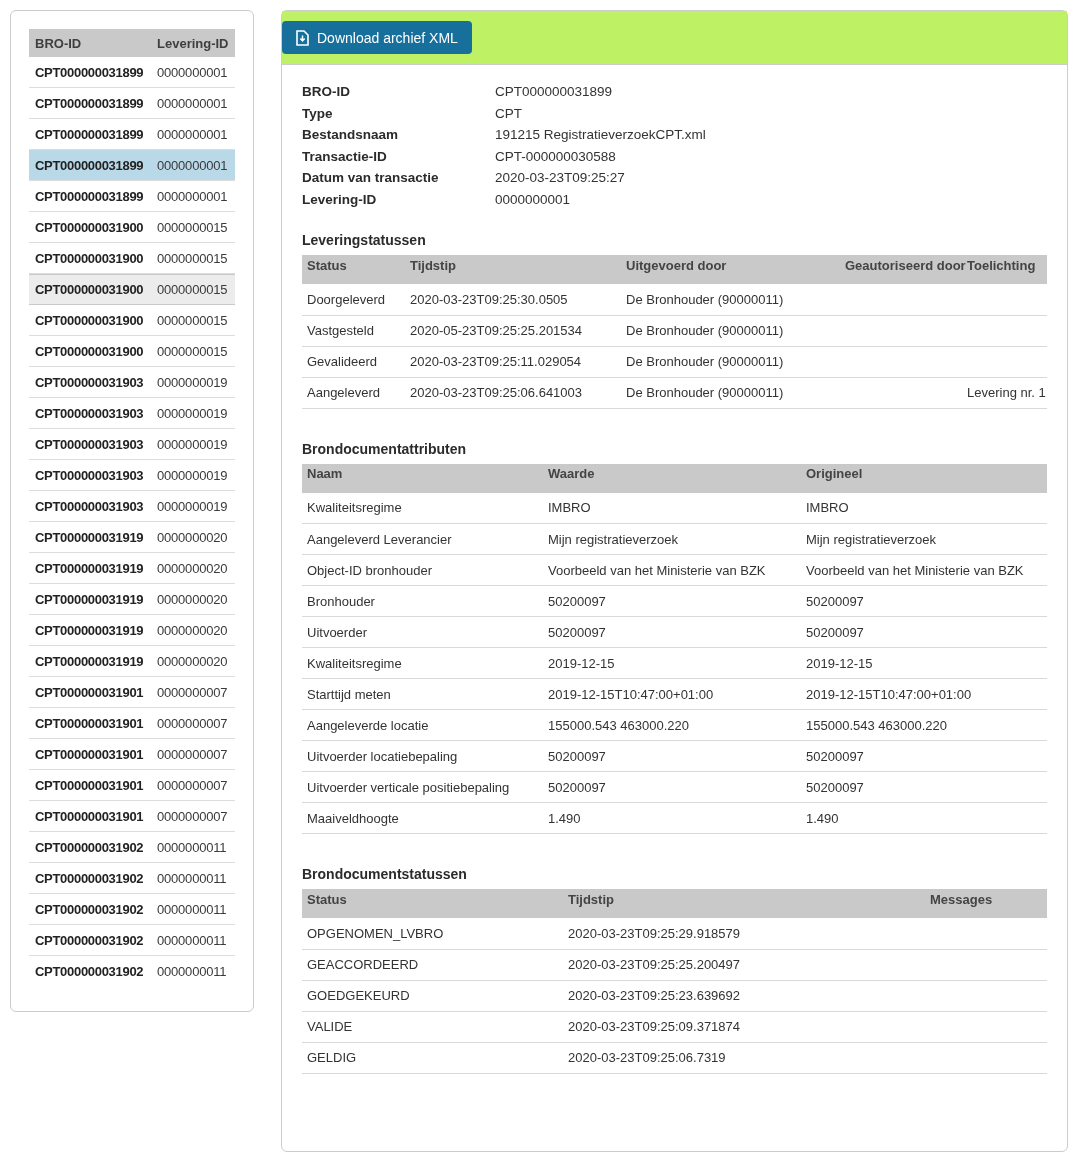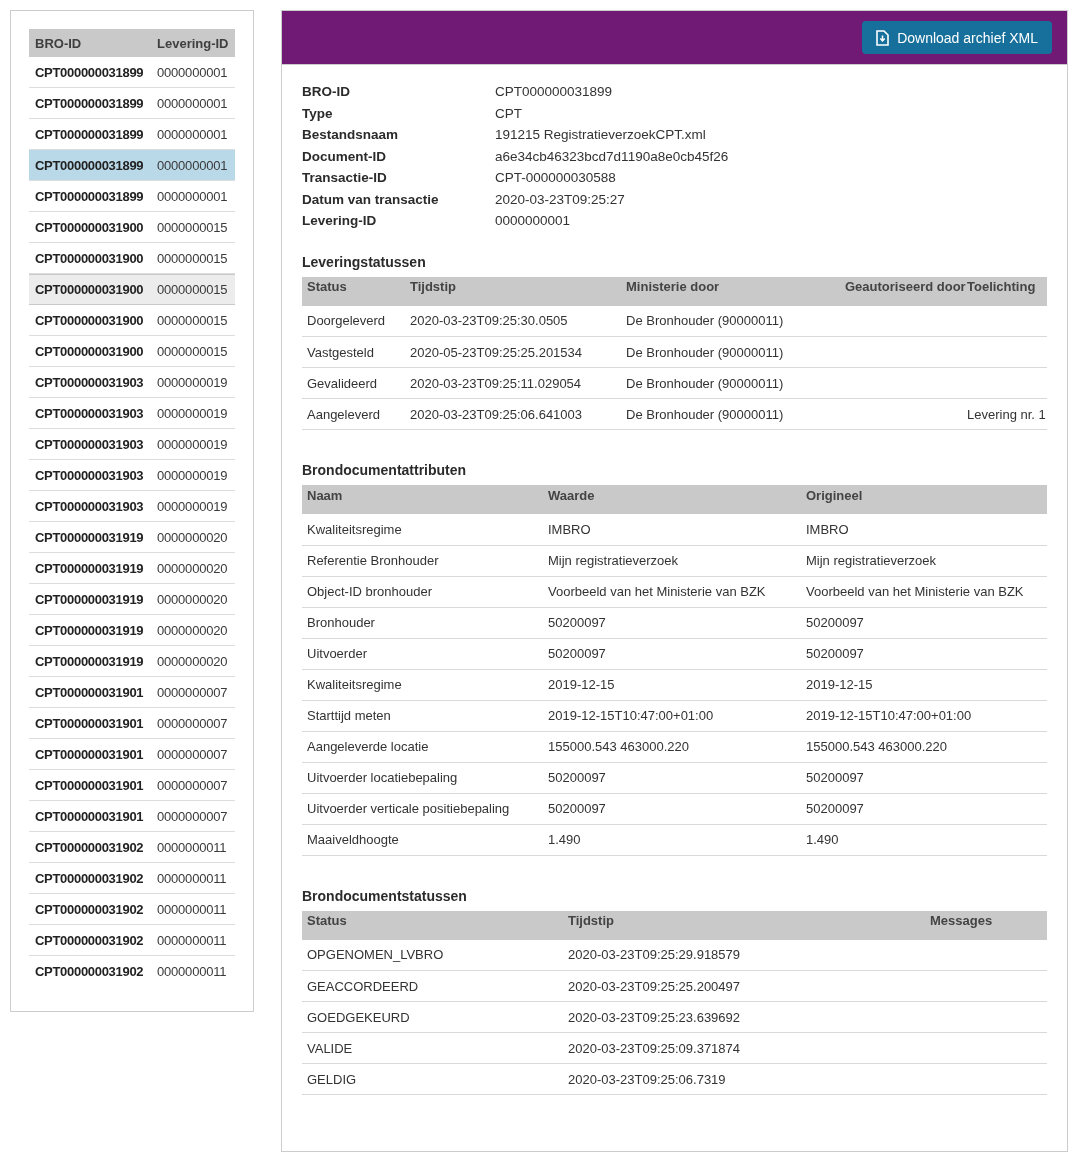--- a/index.html
+++ b/index.html
@@ -1,41 +1,41 @@
 <!DOCTYPE html>
 <html><head>
 <meta charset="utf-8">
 <style>
   * { box-sizing: border-box; margin: 0; padding: 0; }
   html,body { width:1078px; height:1162px; background:#ffffff; }
   body { font-family:"Liberation Sans", sans-serif; color:#333; position:relative; }
 
-  .card { position:absolute; background:#fff; border:1px solid #ccc; border-radius:0; }
+  .card { position:absolute; background:#fff; border:1px solid #ccc; border-radius:6px; }
 
   
   #sidebar-card { left:10px; top:10px; width:244px; height:1002px; padding:18px; }
   .side-table { width:100%; font-size:13px; }
   .side-header { display:flex; background:#c9c9c9; height:28px; align-items:center;
                  font-weight:bold; color:#3f3f3f; }
   .side-header .c1 { width:126px; padding-left:6px; }
   .side-header .c2 { padding-left:2px; }
   .side-row { display:flex; height:31px; align-items:center; border-bottom:1px solid #ddd;
               cursor:pointer; }
   .side-row:last-child { border-bottom:none; }
   .side-row .c1 { width:126px; padding-left:6px; font-weight:bold; color:#222;
                   letter-spacing:-0.3px; white-space:nowrap; }
   .side-row .c2 { padding-left:2px; color:#3a3a3a; letter-spacing:-0.2px; white-space:nowrap; }
   .side-row.selected { background:#b9d8e8; }
   .side-row.highlighted { background:#ececec; border-top:1px solid #c9c9c9;
                           border-bottom:1px solid #c9c9c9; }
 
   
   #detail-card { left:281px; top:10px; width:787px; height:1142px; }
-  .toolbar { height:54px; background:#701a75; border-bottom:1px solid #ccc;
-             display:flex; align-items:center; justify-content:flex-end; padding-right:15px; }
+  .toolbar { height:54px; background:#bef264; border-bottom:1px solid #ccc;
+             display:flex; align-items:center; justify-content:flex-start; padding-right:15px; }
   .btn { background:#17709b; color:#fff; border:none; border-radius:4px; height:33px;
          padding:0 14px; font-size:14px; font-family:"Liberation Sans",sans-serif;
          display:flex; align-items:center; gap:8px; cursor:pointer; }
   .btn svg { display:block; }
 
   .content { padding:16px 20px 0 20px; }
 
   .details { margin-bottom:20px; }
   .detail-row { display:flex; line-height:21.5px; font-size:13.5px; }
   .detail-row .lbl { width:193px; font-weight:bold; color:#2b2b2b; }
@@ -211,44 +211,40 @@
         </div>
         <div class="detail-row">
           <span class="lbl">Type</span>
           <span class="val">CPT</span>
         </div>
         <div class="detail-row">
           <span class="lbl">Bestandsnaam</span>
           <span class="val">191215 RegistratieverzoekCPT.xml</span>
         </div>
         <div class="detail-row">
-          <span class="lbl">Document-ID</span>
-          <span class="val">a6e34cb46323bcd7d1190a8e0cb45f26</span>
-        </div>
-        <div class="detail-row">
           <span class="lbl">Transactie-ID</span>
           <span class="val">CPT-000000030588</span>
         </div>
         <div class="detail-row">
           <span class="lbl">Datum van transactie</span>
           <span class="val">2020-03-23T09:25:27</span>
         </div>
         <div class="detail-row">
           <span class="lbl">Levering-ID</span>
           <span class="val">0000000001</span>
         </div>
       </div>
 
     <div class="section-title">Leveringstatussen</div>
     <table class="data" id="tbl-leveringstatussen">
         <thead>
           <tr>
             <th class="lt-c0">Status</th>
             <th class="lt-c1">Tijdstip</th>
-            <th class="lt-c2">Ministerie door</th>
+            <th class="lt-c2">Uitgevoerd door</th>
             <th class="lt-c3">Geautoriseerd door</th>
             <th class="lt-c4">Toelichting</th>
           </tr>
         </thead>
         <tbody>
           <tr>
             <td class="lt-c0">Doorgeleverd</td>
             <td class="lt-c1">2020-03-23T09:25:30.0505</td>
             <td class="lt-c2">De Bronhouder (90000011)</td>
             <td class="lt-c3"></td>
@@ -287,21 +283,21 @@
             <th class="ba-c2">Origineel</th>
           </tr>
         </thead>
         <tbody>
           <tr>
             <td class="ba-c0">Kwaliteitsregime</td>
             <td class="ba-c1">IMBRO</td>
             <td class="ba-c2">IMBRO</td>
           </tr>
           <tr>
-            <td class="ba-c0">Referentie Bronhouder</td>
+            <td class="ba-c0">Aangeleverd Leverancier</td>
             <td class="ba-c1">Mijn registratieverzoek</td>
             <td class="ba-c2">Mijn registratieverzoek</td>
           </tr>
           <tr>
             <td class="ba-c0">Object-ID bronhouder</td>
             <td class="ba-c1">Voorbeeld van het Ministerie van BZK</td>
             <td class="ba-c2">Voorbeeld van het Ministerie van BZK</td>
           </tr>
           <tr>
             <td class="ba-c0">Bronhouder</td>

